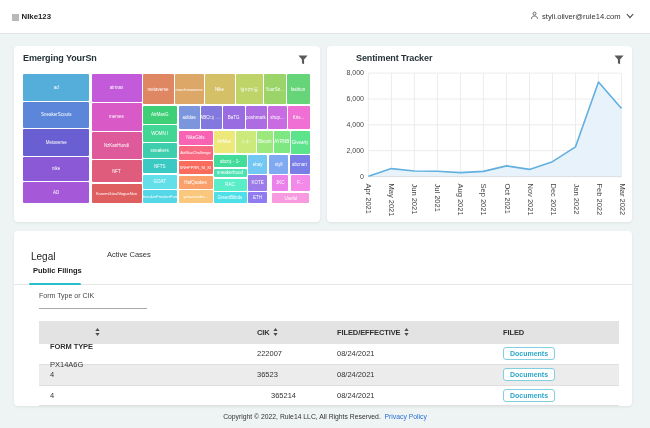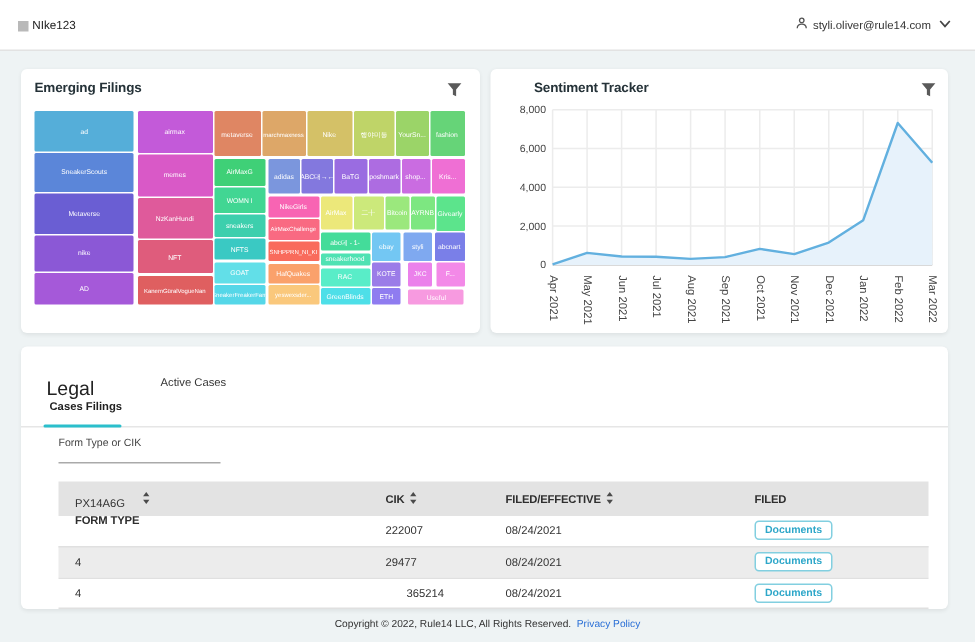--- a/index.html
+++ b/index.html
@@ -7,32 +7,32 @@
 .card{position:absolute;background:#fff;border-radius:4px;box-shadow:0 1px 3px rgba(0,0,0,0.07)}
 .tc{position:absolute;color:#fff;display:flex;align-items:center;justify-content:center;overflow:hidden;white-space:nowrap;border-radius:1px}
 .ct{position:absolute;font-size:9px;color:#253238;font-weight:bold;letter-spacing:-0.1px}
 .hd{position:absolute;font-size:7.5px;font-weight:bold;color:#2f2f2f;letter-spacing:-0.1px}
 .cl{position:absolute;font-size:7.5px;color:#333}
 </style></head>
 <body>
 
 <div style="position:absolute;left:0;top:0;width:650px;height:34px;background:#fff;border-bottom:1px solid #e2e2e2"></div>
 <div style="position:absolute;left:12px;top:14px;width:7px;height:7px;background:#b9b9b9"></div>
-<div style="position:absolute;left:21.5px;top:12px;font-size:7.8px;font-weight:normal;color:#222">NIke123</div>
+<div style="position:absolute;left:21.5px;top:12px;font-size:7.8px;font-weight:bold;color:#222">NIke123</div>
 <svg style="position:absolute;left:530px;top:11px" width="9" height="9" viewBox="0 0 24 24">
     <circle cx="12" cy="7" r="4" fill="none" stroke="#555" stroke-width="2.4"></circle>
     <path d="M4 21 C4 15.5 8 13.5 12 13.5 C16 13.5 20 15.5 20 21" fill="none" stroke="#555" stroke-width="2.4"></path>
   </svg>
 <div style="position:absolute;left:542px;top:12px;font-size:7.6px;color:#333">styli.oliver@rule14.com</div>
 <svg style="position:absolute;left:626px;top:13px" width="8" height="6" viewBox="0 0 10 7">
     <path d="M1 1 L5 5.5 L9 1" fill="none" stroke="#444" stroke-width="1.4"></path>
   </svg>
 
 <div class="card" style="left:14px;top:46px;width:305.5px;height:175.5px"></div>
-<div class="ct" style="left:23px;top:52.5px">Emerging Filings</div>
+<div class="ct" style="left:23px;top:52.5px">Emerging YourSn</div>
 <div style="position:absolute;left:298px;top:54.5px">
     <svg width="10" height="10" viewBox="0 0 12 12">
       <path d="M0.5 0.5 H11.5 L7.3 5.5 V11 L4.7 9.8 V5.5 Z" fill="#5a5a5a"></path>
     </svg>
   </div>
 <div class="tc" style="left:23px;top:74px;width:66.3px;height:26.5px;background:#55aed9;font-size:4.5px">ad</div>
 <div class="tc" style="left:23px;top:101.5px;width:66.3px;height:26.0px;background:#5b86d9;font-size:4.5px">SneakerScouts</div>
 <div class="tc" style="left:23px;top:128.5px;width:66.3px;height:27.0px;background:#6a5ed3;font-size:4.5px">Metaverse</div>
 <div class="tc" style="left:23px;top:156.5px;width:66.3px;height:24.0px;background:#8b58d6;font-size:4.5px">nike</div>
 <div class="tc" style="left:23px;top:181.5px;width:66.3px;height:21.8px;background:#a559d9;font-size:4.5px">AD</div>
@@ -122,23 +122,23 @@
     <text x="156.4" y="137.5" font-size="7.5" fill="#444" transform="rotate(90 156.4 137.5)" text-anchor="start" dominant-baseline="middle">Sep 2021</text>
     <text x="179.5" y="137.5" font-size="7.5" fill="#444" transform="rotate(90 179.5 137.5)" text-anchor="start" dominant-baseline="middle">Oct 2021</text>
     <text x="202.5" y="137.5" font-size="7.5" fill="#444" transform="rotate(90 202.5 137.5)" text-anchor="start" dominant-baseline="middle">Nov 2021</text>
     <text x="225.5" y="137.5" font-size="7.5" fill="#444" transform="rotate(90 225.5 137.5)" text-anchor="start" dominant-baseline="middle">Dec 2021</text>
     <text x="248.5" y="137.5" font-size="7.5" fill="#444" transform="rotate(90 248.5 137.5)" text-anchor="start" dominant-baseline="middle">Jan 2022</text>
     <text x="271.5" y="137.5" font-size="7.5" fill="#444" transform="rotate(90 271.5 137.5)" text-anchor="start" dominant-baseline="middle">Feb 2022</text>
     <text x="294.5" y="137.5" font-size="7.5" fill="#444" transform="rotate(90 294.5 137.5)" text-anchor="start" dominant-baseline="middle">Mar 2022</text>
 </svg>
 
 <div class="card" style="left:14px;top:231px;width:617.5px;height:175px"></div>
-<div style="position:absolute;left:31px;top:251px;font-size:13px;color:#222">Legal</div>
+<div style="position:absolute;left:31px;top:251px;font-size:10px;color:#222">Legal</div>
 <div style="position:absolute;left:14px;top:284px;width:617.5px;height:1px;background:#e6e6e6"></div>
-<div style="position:absolute;left:33px;top:266px;font-size:7.5px;font-weight:bold;color:#222">Cases Filings</div>
+<div style="position:absolute;left:33px;top:266px;font-size:7.5px;font-weight:bold;color:#222">Public Filings</div>
 <div style="position:absolute;left:29px;top:283px;width:51.5px;height:2px;background:#2bbfcc;border-radius:1px"></div>
 <div style="position:absolute;left:107px;top:250px;font-size:7.5px;color:#333">Active Cases</div>
 <div style="position:absolute;left:39px;top:292px;font-size:7px;color:#444">Form Type or CIK</div>
 <div style="position:absolute;left:39px;top:308px;width:108px;height:1px;background:#aaa"></div>
 
 <div style="position:absolute;left:39.4px;top:320.5px;width:580px;height:23px;background:#e3e3e3"></div>
 <div class="hd" style="left:50px;top:342px">FORM TYPE</div>
 <div style="position:absolute;left:95px;top:328px">
     <svg width="5" height="8" viewBox="0 0 5 8">
       <path d="M2.5 0 L4.6 2.9 H0.4 Z" fill="#4a4a4a"></path>
@@ -157,25 +157,25 @@
     <svg width="5" height="8" viewBox="0 0 5 8">
       <path d="M2.5 0 L4.6 2.9 H0.4 Z" fill="#4a4a4a"></path>
       <path d="M2.5 8 L0.4 5.1 H4.6 Z" fill="#4a4a4a"></path>
     </svg>
   </div>
 <div class="hd" style="left:503px;top:327.5px">FILED</div>
 <div style="position:absolute;left:39.4px;top:364px;width:580px;height:21px;background:#ececec"></div>
 <div style="position:absolute;left:39.4px;top:363.5px;width:580px;height:1px;background:#e0e0e0"></div>
 <div style="position:absolute;left:39.4px;top:384.7px;width:580px;height:1px;background:#e0e0e0"></div>
 <div style="position:absolute;left:39.4px;top:405px;width:580px;height:1px;background:#e0e0e0"></div>
-<div class="cl" style="left:50px;top:331px">PX14A6G</div>
+<div class="cl" style="left:50px;top:360px">PX14A6G</div>
 <div class="cl" style="left:257px;top:349px">222007</div>
 <div class="cl" style="left:337px;top:349px">08/24/2021</div>
 <div class="cl" style="left:50px;top:370px">4</div>
-<div class="cl" style="left:257px;top:370px">29477</div>
+<div class="cl" style="left:257px;top:370px">36523</div>
 <div class="cl" style="left:337px;top:370px">08/24/2021</div>
 <div class="cl" style="left:50px;top:391px">4</div>
 <div class="cl" style="left:271px;top:391px">365214</div>
 <div class="cl" style="left:337px;top:391px">08/24/2021</div>
 <div style="position:absolute;left:503px;top:347px;width:52px;height:13px;border:1px solid #82cfe0;border-radius:3px;background:#fff;color:#2ea7c9;font-size:7px;font-weight:bold;text-align:center;line-height:11px">Documents</div>
 <div style="position:absolute;left:503px;top:368px;width:52px;height:13px;border:1px solid #82cfe0;border-radius:3px;background:#fff;color:#2ea7c9;font-size:7px;font-weight:bold;text-align:center;line-height:11px">Documents</div>
 <div style="position:absolute;left:503px;top:389px;width:52px;height:13px;border:1px solid #82cfe0;border-radius:3px;background:#fff;color:#2ea7c9;font-size:7px;font-weight:bold;text-align:center;line-height:11px">Documents</div>
 
 <div style="position:absolute;left:0;top:412.5px;width:650px;text-align:center;font-size:6.8px;color:#333">Copyright © 2022, Rule14 LLC, All Rights Reserved.&nbsp; <span style="color:#2a6fd6">Privacy Policy</span></div>
 

